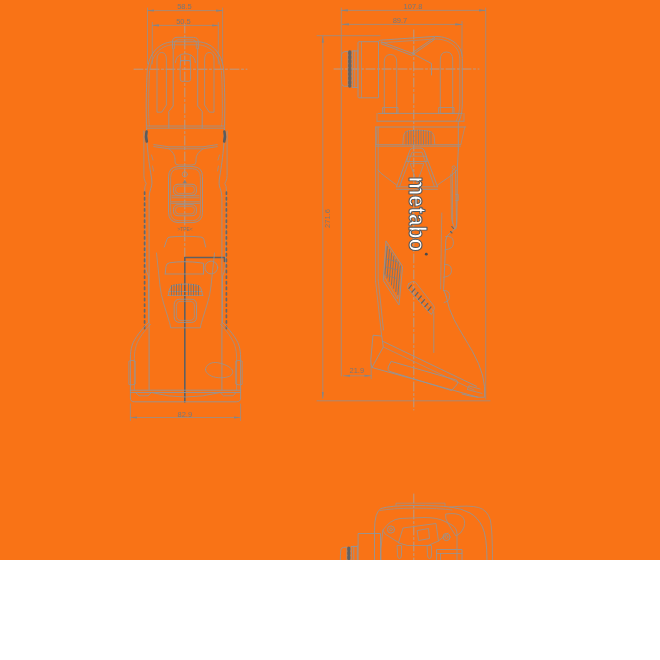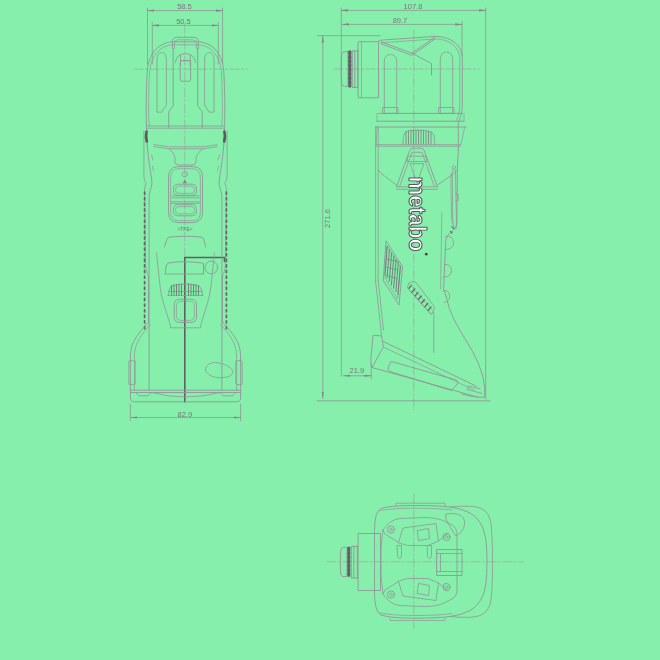--- a/index.html
+++ b/index.html
@@ -1,16 +1,16 @@
 <!DOCTYPE html>
 <html><head>
 <meta charset="utf-8">
 <style>
 html,body{margin:0;padding:0;background:#ffffff;}
-#page{width:660px;height:660px;position:relative;background:#86efac;font-family:"Liberation Sans",sans-serif;}
+#page{width:660px;height:560px;position:relative;background:#f97316;font-family:"Liberation Sans",sans-serif;}
 svg{position:absolute;top:0;left:0;}
 text{font-family:"Liberation Sans",sans-serif;}
 </style>
 </head>
 <body>
 <div id="page">
 <svg width="660" height="660" viewBox="0 0 660 660" fill="none" stroke-linecap="round" stroke-linejoin="round">
 <defs>
 <marker id="ar" viewBox="0 0 10 10" refX="9" refY="5" markerWidth="10" markerHeight="10" orient="auto-start-reverse">
   <path d="M0,3.6 L10,5 L0,6.4 z" fill="#838587" stroke="none"></path>

